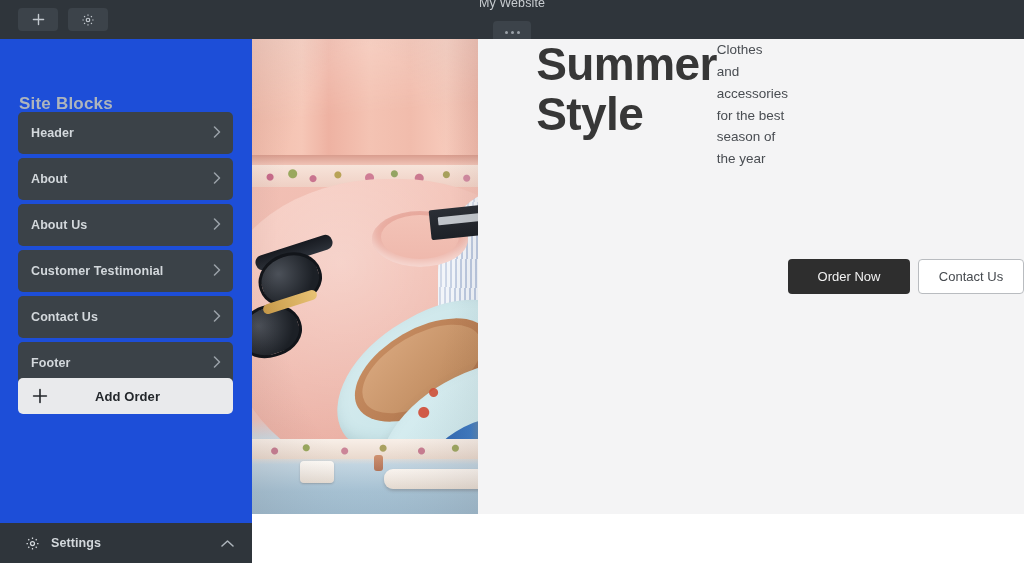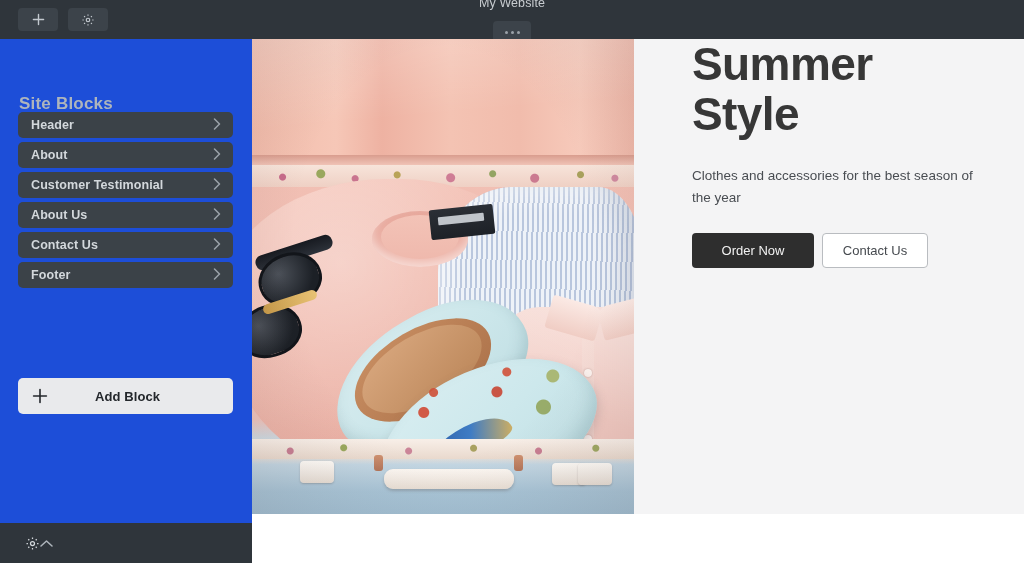--- a/index.html
+++ b/index.html
@@ -115,21 +115,21 @@
     font-weight: bold;
     letter-spacing: .2px;
   }
   .blocks {
     position: absolute;
     top: 46px;
     left: 18px;
     width: 215px;
   }
   .block-item {
-    height: 26px;
+    height: 42px;
     margin-bottom: 4px;
     background: #3b4248;
     border-radius: 5px;
     display: flex;
     align-items: center;
     justify-content: space-between;
     padding: 0 12px 0 13px;
     box-sizing: border-box;
     cursor: pointer;
   }
@@ -434,22 +434,22 @@
     inset: 0;
     background: radial-gradient(ellipse at 50% 45%, rgba(0,0,0,0) 55%, rgba(60,40,40,.10) 100%);
   }
 
   
   .hero-text {
     flex: 1;
     padding: 0 0 0 58px;
     box-sizing: border-box;
     display: flex;
-    flex-direction: column;
-    justify-content: flex-start;
+    flex-direction: row;
+    justify-content: space-between;
   }
   .hero-heading {
     color: #373737;
     font-size: 46px;
     font-weight: bold;
     line-height: 1.09;
     letter-spacing: -.6px;
     margin: 0 0 26px 0;
     max-width: 260px;
   }
@@ -540,29 +540,29 @@
       </div>
       <div class="block-item">
         <span class="block-label">About</span>
         <span class="chev">
           <svg width="8" height="12" viewBox="0 0 8 12">
               <path d="M1.5 1l5 5-5 5" stroke="#9ba2a9" stroke-width="1.5" fill="none" stroke-linecap="round" stroke-linejoin="round"></path>
             </svg>
         </span>
       </div>
       <div class="block-item">
-        <span class="block-label">Customer Testimonial</span>
+        <span class="block-label">About Us</span>
         <span class="chev">
           <svg width="8" height="12" viewBox="0 0 8 12">
               <path d="M1.5 1l5 5-5 5" stroke="#9ba2a9" stroke-width="1.5" fill="none" stroke-linecap="round" stroke-linejoin="round"></path>
             </svg>
         </span>
       </div>
       <div class="block-item">
-        <span class="block-label">About Us</span>
+        <span class="block-label">Customer Testimonial</span>
         <span class="chev">
           <svg width="8" height="12" viewBox="0 0 8 12">
               <path d="M1.5 1l5 5-5 5" stroke="#9ba2a9" stroke-width="1.5" fill="none" stroke-linecap="round" stroke-linejoin="round"></path>
             </svg>
         </span>
       </div>
       <div class="block-item">
         <span class="block-label">Contact Us</span>
         <span class="chev">
           <svg width="8" height="12" viewBox="0 0 8 12">
@@ -579,30 +579,31 @@
         </span>
       </div>
     </div>
 
     <button class="add-block">
       <span class="add-plus">
         <svg width="16" height="16" viewBox="0 0 16 16">
           <path d="M8 1.6v12.8M1.6 8h12.8" stroke="#23272b" stroke-width="1.6" stroke-linecap="round"></path>
         </svg>
       </span>
-      <span class="add-label">Add Block</span>
+      <span class="add-label">Add Order</span>
     </button>
 
     <div class="settings-bar">
       <span style="display:flex;">
         <svg width="15" height="15" viewBox="0 0 24 24" fill="none" stroke="#d3d8dc" stroke-width="2">
           <circle cx="12" cy="12" r="3.2"></circle>
           <path d="M12 2.4v2.3M12 19.3v2.3M21.6 12h-2.3M4.7 12H2.4M18.8 5.2l-1.7 1.7M6.9 17.1l-1.7 1.7M18.8 18.8l-1.7-1.7M6.9 6.9L5.2 5.2"></path>
         </svg>
       </span>
+      <span class="settings-label">Settings</span>
       <span>
         <svg width="13" height="9" viewBox="0 0 13 9">
             <path d="M1 7l5.5-5L12 7" stroke="#aeb5bc" stroke-width="1.5" fill="none" stroke-linecap="round" stroke-linejoin="round"></path>
           </svg>
       </span>
     </div>
   </div>
 
   <div class="canvas">
     <div class="hero">

